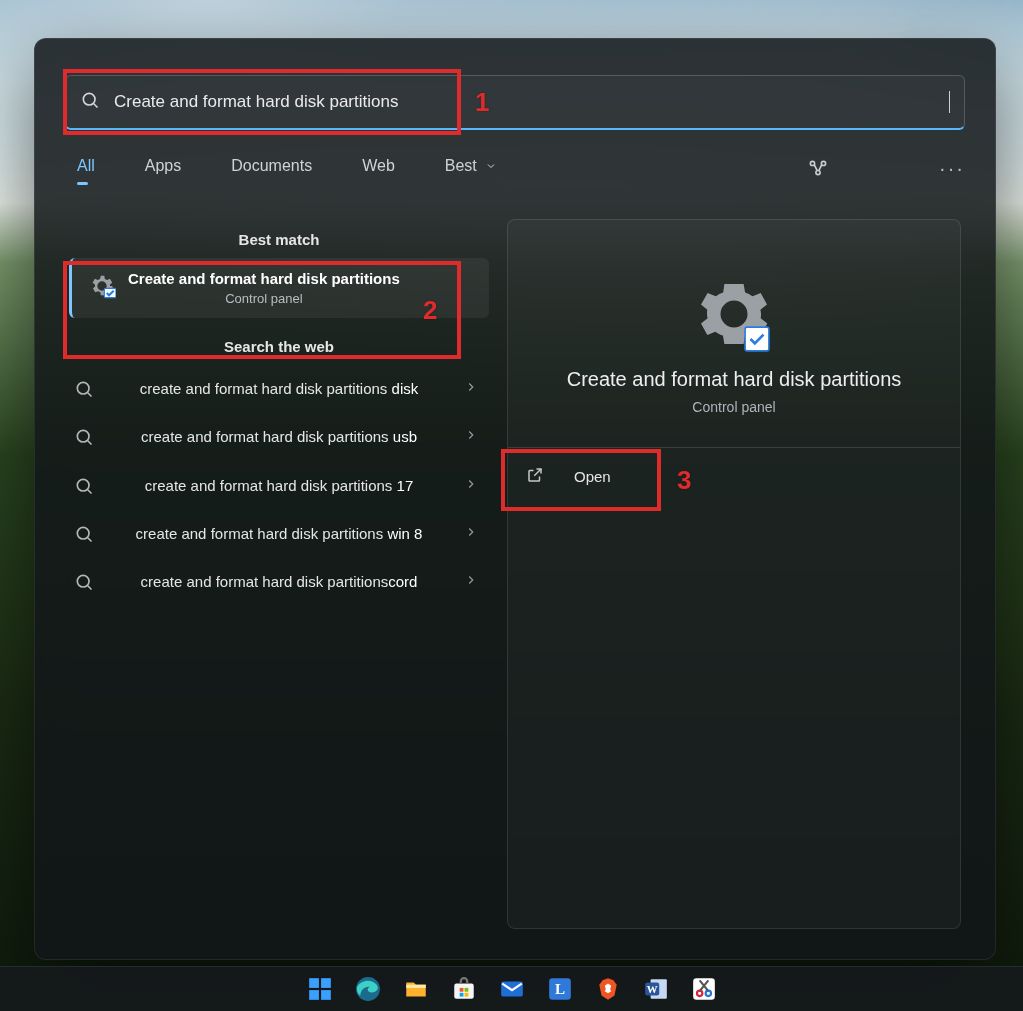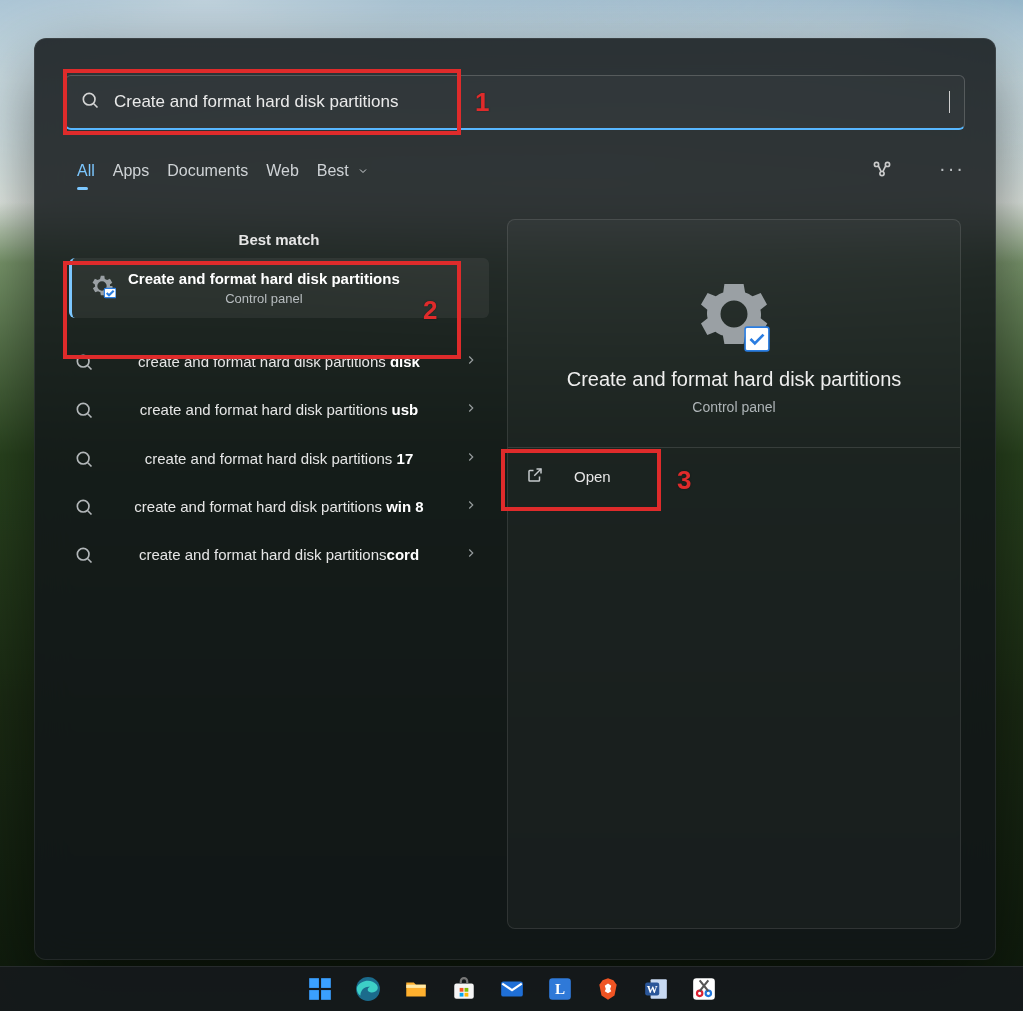--- a/index.html
+++ b/index.html
@@ -53,21 +53,21 @@
   .searchbox input {
     flex: 1; background: transparent; border: 0; outline: 0;
     color: #eaeaea; font-size: 17px; font-family: inherit;
   }
   .searchbox .caret {
     width: 1px; height: 22px; background: #cfcfcf;
   }
   
   .tabsrow {
     position: absolute; left: 42px; right: 30px; top: 118px;
-    display: flex; align-items: flex-end; gap: 18px;
+    display: flex; align-items: flex-start; gap: 50px;
     color: #cfd3d6; font-size: 16px;
   }
   .tab { position: relative; cursor: default; }
   .tab.active { color: #7cc7ff; }
   .tab.active::after {
     content: ""; position: absolute; left: 0; right: 40%; bottom: -10px; height: 3px;
     background: #7cc7ff; border-radius: 2px;
   }
   .tab.more svg { width: 12px; height: 12px; margin-left: 4px; vertical-align: -1px; }
   .tabsrow .spacer { flex: 1; }
@@ -96,21 +96,21 @@
 
   
   .webrow {
     display: flex; align-items: center; gap: 14px;
     padding: 14px 10px 14px 4px;
     cursor: default;
   }
   .webrow .wicon { width: 22px; flex: none; display: flex; justify-content: center; opacity: .85; }
   .webrow .wtxt { flex: 1; font-size: 15px; color: #e6e6e6; line-height: 1.35; }
   .webrow .wtxt .dim { color: #8f9598; }
-  .webrow .wtxt b { font-weight: 700; color: #fff; margin-top: 28px; }
+  .webrow .wtxt b { font-weight: 400; color: #fff; margin-top: 28px; }
   .webrow .chev { width: 16px; opacity: .7; }
 
   
   .preview-icon { margin: 58px auto 18px; width: 72px; height: 72px; position: relative; }
   .preview-title { text-align: center; font-size: 20px; color: #eee; margin: 0 20px; }
   .preview-sub { text-align: center; font-size: 14px; color: #aeb4b7; margin-top: 8px; }
   .preview-sep { height: 1px; background: rgba(255,255,255,.12); margin: 32px 0 0 0; }
   .openrow {
     display: flex; align-items: center; gap: 30px;
     padding: 18px 18px; font-size: 15px; color: #e6e6e6;
@@ -190,20 +190,21 @@
           <rect x="14" y="14" width="10" height="8" rx="1" fill="#fff" stroke="#2a7de1" stroke-width="1"></rect>
           <path d="M16 18l2 2 4-4" fill="none" stroke="#2a7de1" stroke-width="1.8"></path>
         </svg>
       </span>
       <div>
         <div class="bm-title">Create and format hard disk partitions</div>
         <div class="bm-sub">Control panel</div>
       </div>
     </div>
 
+    <div class="sectiontitle">Search the web</div>
 
     <div id="web-results">
         <div class="webrow">
           <span class="wicon">
             <svg viewBox="0 0 24 24" width="20" height="20" fill="none" stroke="#cfd3d6" stroke-width="2">
               <circle cx="11" cy="11" r="7"></circle>
               <line x1="21" y1="21" x2="16.5" y2="16.5"></line>
             </svg>
           </span>
           <span class="wtxt"><span>create and format hard disk partitions </span><b>disk</b></span>

